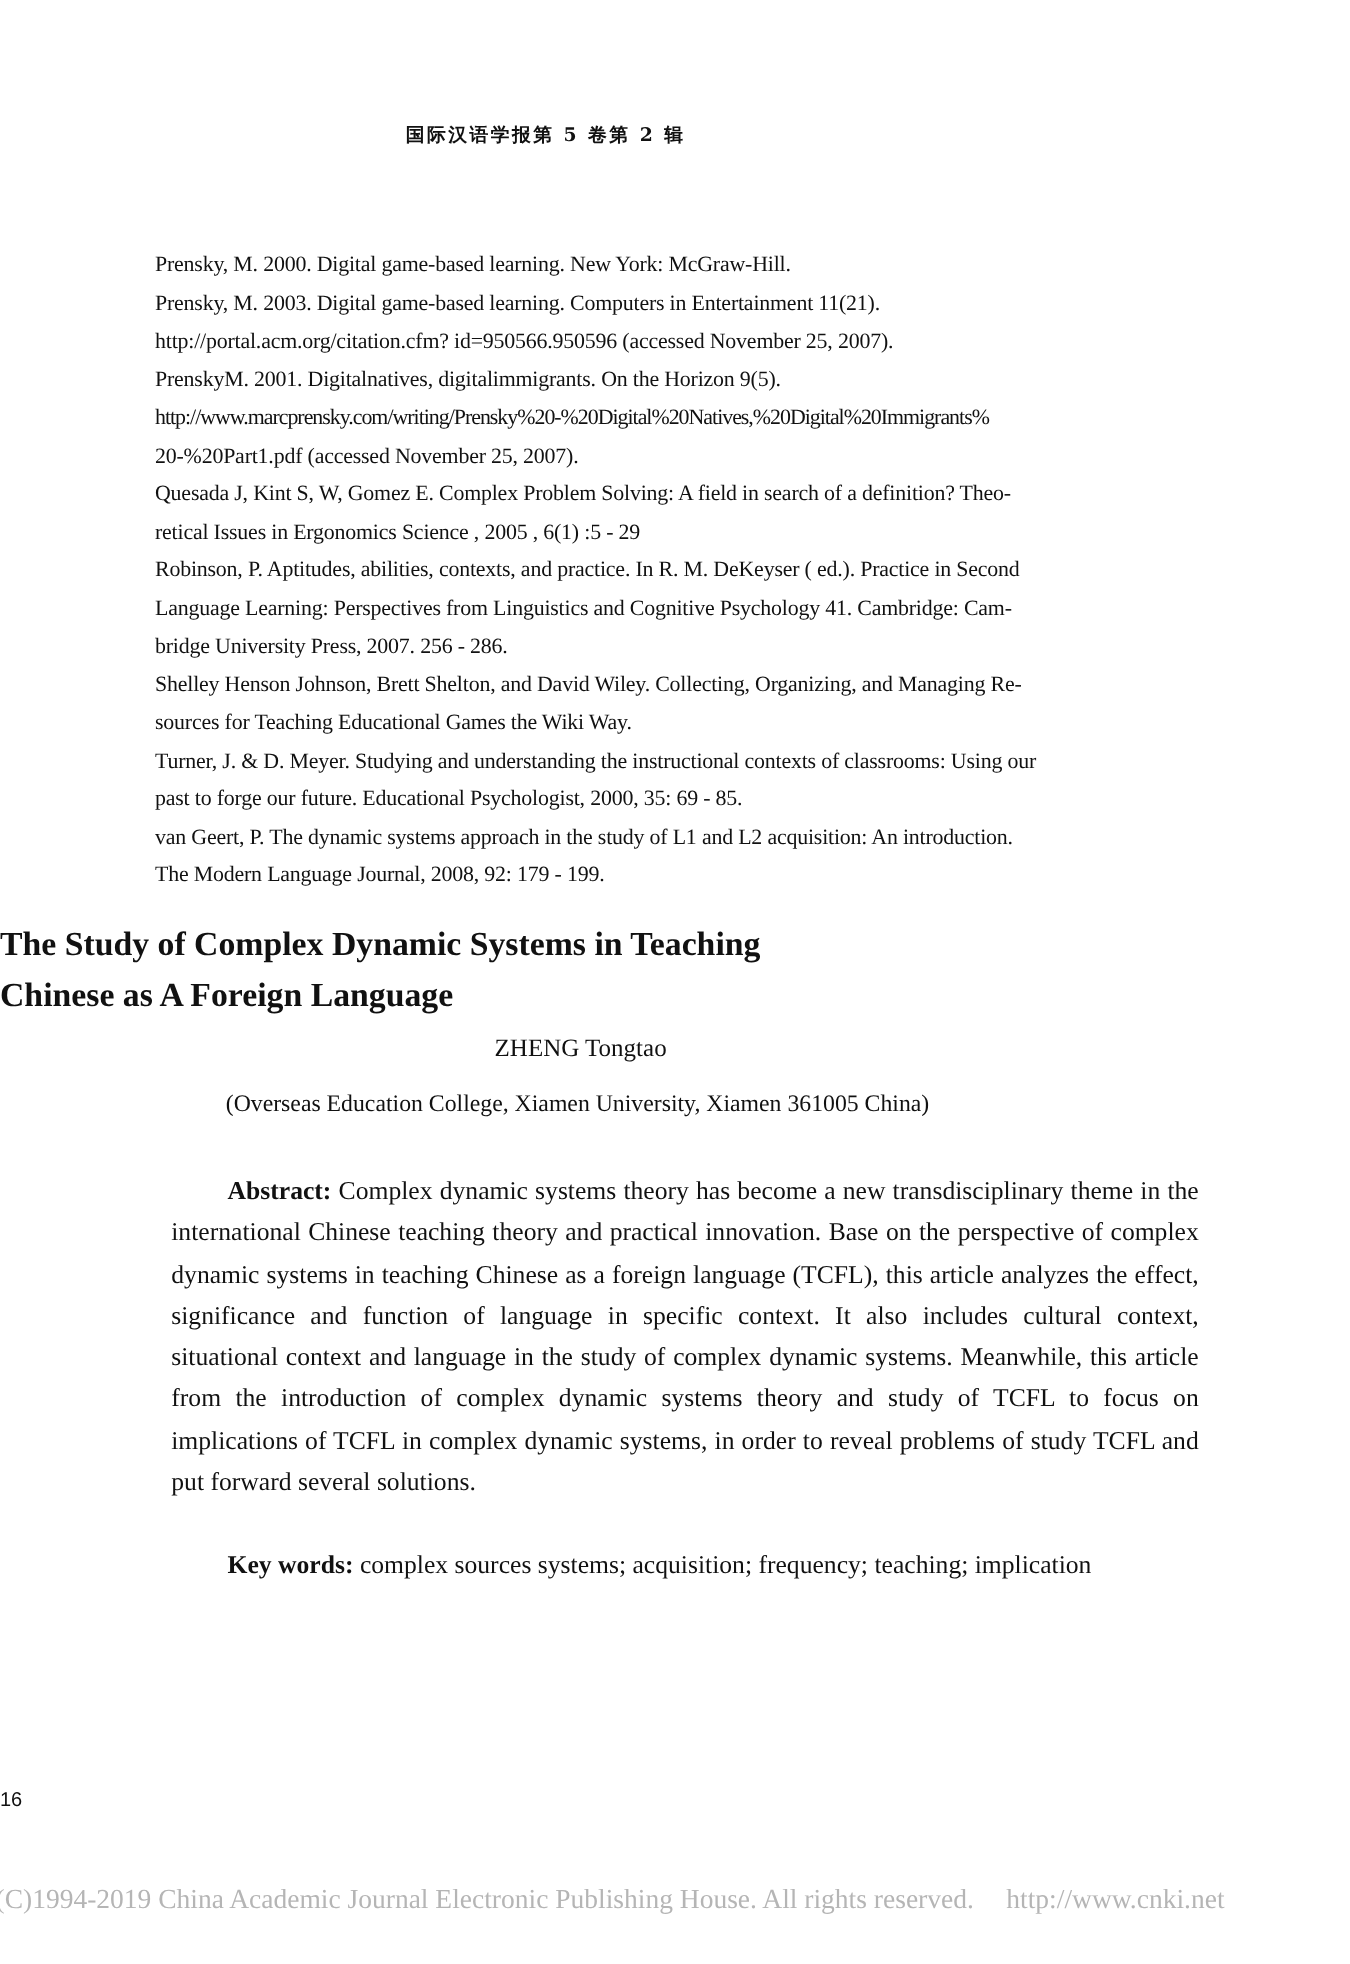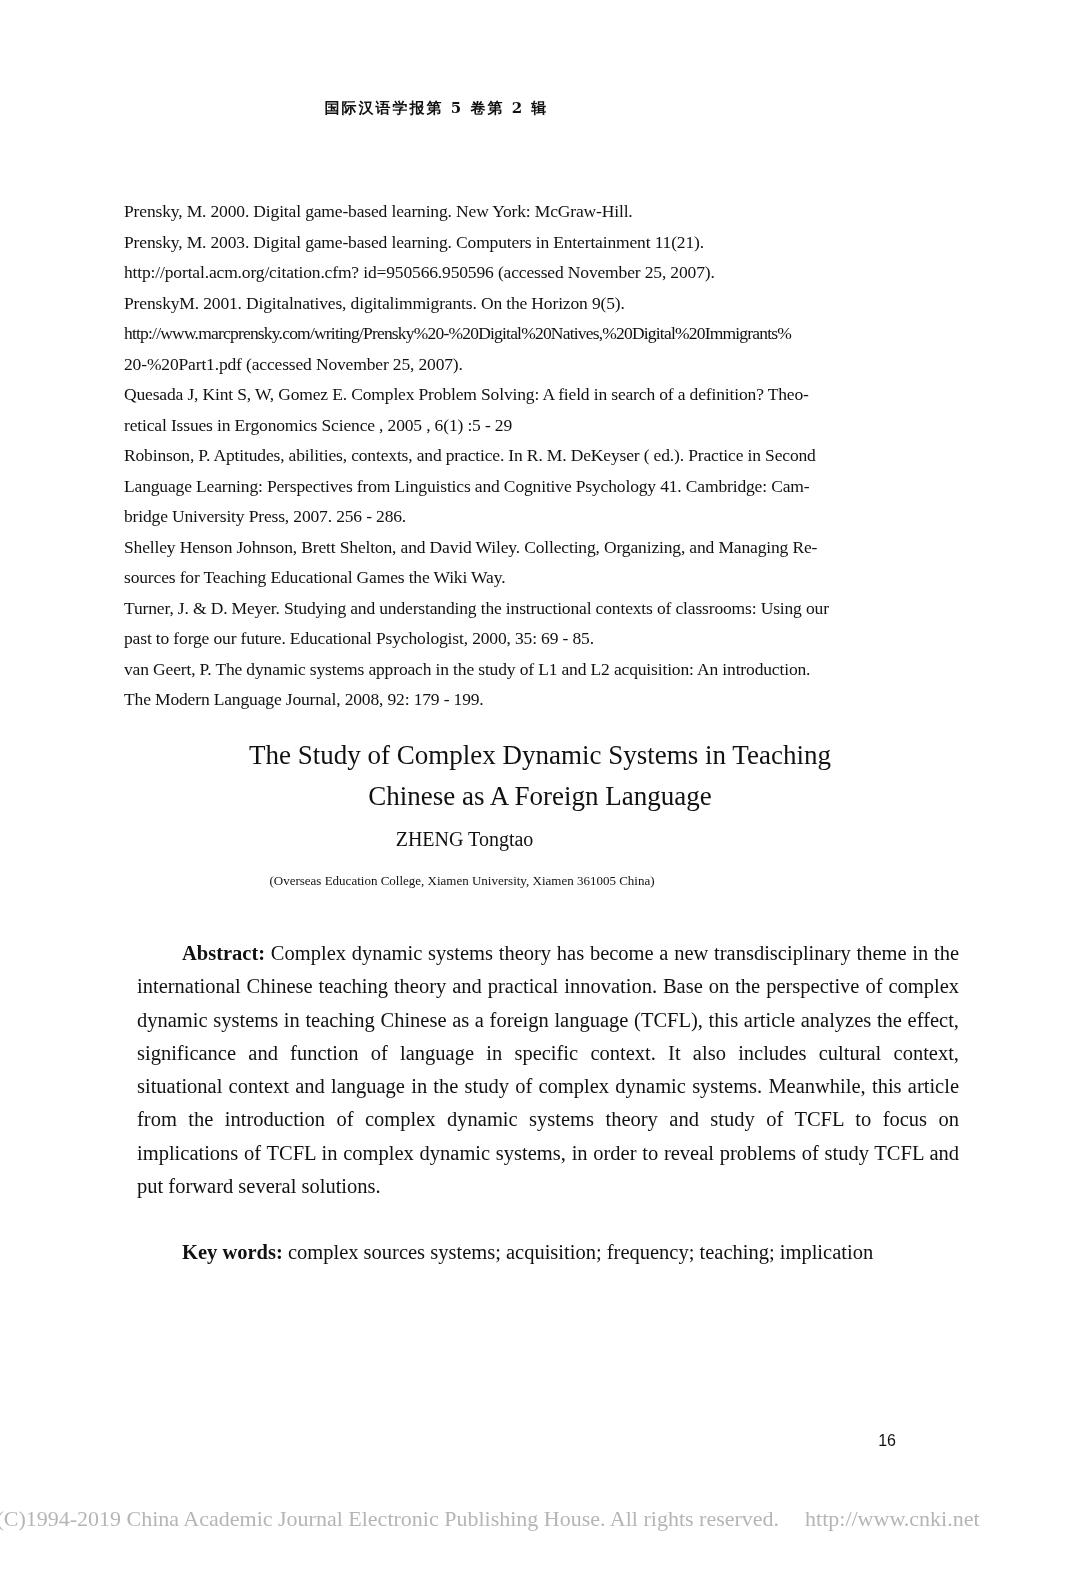--- a/index.html
+++ b/index.html
@@ -1,27 +1,27 @@
 <!DOCTYPE html>
 <html><head>
 <meta charset="utf-8">
 <style>
   html, body { margin: 0; padding: 0; background: #ffffff; }
   body { width: 1080px; height: 1571px; position: relative; overflow: hidden; color: #111; font-family: "Liberation Serif", "DejaVu Serif", serif; }
   .header { position: absolute; top: 99px; left: 0; width: 873px; text-align: center; font-size: 15px; font-weight: bold; letter-spacing: 2px; font-family: "DejaVu Serif", serif; }
   .refs { position: absolute; top: 151px; left: 124px; width: 822px; margin-top: 45px; }
   .ref { font-size: 17.5px; line-height: 30.5px; padding-left: 19px; text-indent: -19px; text-align: justify; letter-spacing: -0.15px; }
   .ref .ref-line { display: block; }
-  .title { position: absolute; top: 735px; left: 0; width: 1080px; text-align: center; font-size: 27px; font-weight: normal; line-height: 41px; }
+  .title { position: absolute; top: 735px; left: 0; width: 1080px; font-size: 27px; font-weight: bold; line-height: 41px; }
   .author { position: absolute; top: 828px; left: 0; width: 929px; text-align: center; font-size: 20px; }
-  .affil { position: absolute; top: 873px; left: 0; width: 924px; text-align: center; font-size: 13px; }
+  .affil { position: absolute; top: 873px; left: 0; width: 924px; text-align: center; font-size: 19px; }
   .abstract { position: absolute; top: 937px; left: 137px; width: 822px; font-size: 20.5px; line-height: 33.3px; text-align: justify; text-indent: 45px; }
   .keywords { position: absolute; top: 1236px; left: 137px; width: 822px; font-size: 20.5px; line-height: 32px; text-align: justify; text-indent: 45px; }
   .label { font-weight: bold; }
-  .pagenum { position: absolute; top: 1432px; left: 0; width: 896px; text-align: right; font-size: 16px; font-family: "Liberation Sans", sans-serif; }
+  .pagenum { position: absolute; top: 1432px; left: 0; width: 896px; text-align: left; font-size: 16px; font-family: "Liberation Sans", sans-serif; }
   .footer { position: absolute; top: 1506px; left: 0; width: 976px; display: flex; justify-content: center; gap: 26px; color: #b5b5b5; font-size: 22px; white-space: nowrap; }
 </style>
 </head>
 <body>
 
 <div class="header">国际汉语学报第 5 卷第 2 辑</div>
 
 <div class="refs">
   <div class="ref">
     <span class="ref-line">Prensky, M. 2000. Digital game-based learning. New York: McGraw-Hill.</span>

